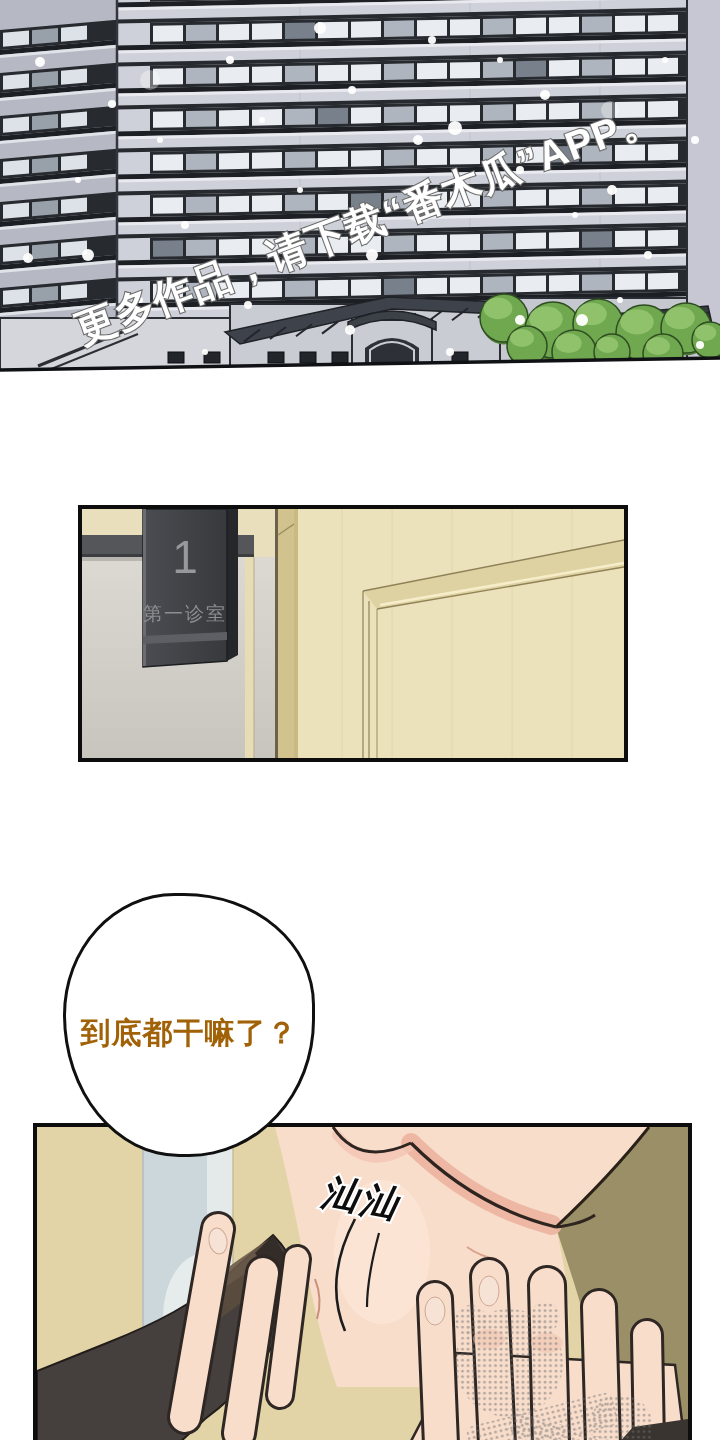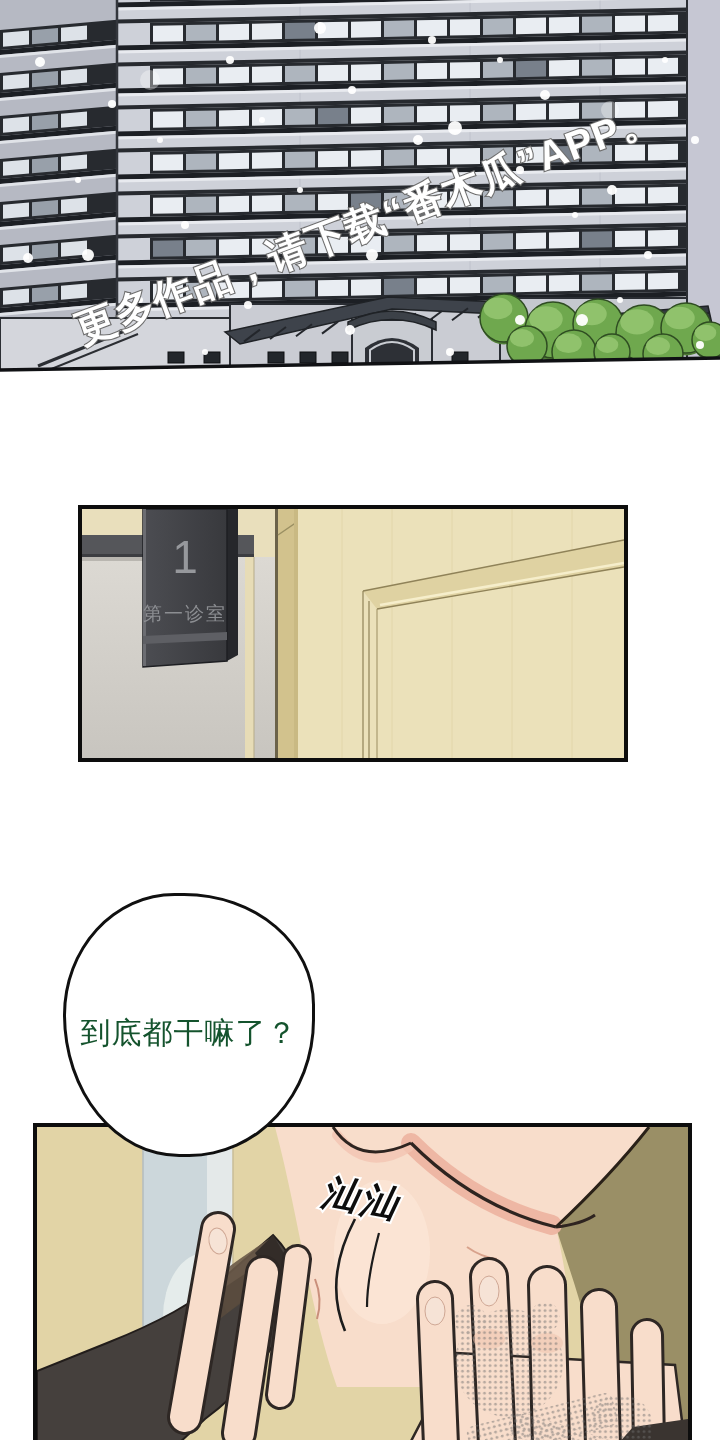--- a/index.html
+++ b/index.html
@@ -19,21 +19,21 @@
     z-index:1;
   }
   #speech-bubble{
     position:absolute;left:63px;top:893px;width:252px;height:264px;
     background:#ffffff;border:3.5px solid #101010;box-sizing:border-box;
     border-radius:46% 54% 52% 48% / 48% 44% 54% 56%;
     z-index:5;display:flex;align-items:center;justify-content:center;
     padding-top:16px;
   }
   #speech-bubble .bubble-text{
-    font-size:30px;font-weight:normal;color:#14532d;letter-spacing:1px;white-space:nowrap;
+    font-size:30px;font-weight:bold;color:#a16207;letter-spacing:1px;white-space:nowrap;
   }
   svg{display:block;}
   text{font-family:"Liberation Sans","DejaVu Sans",sans-serif;}
 </style>
 </head>
 <body>
 
 <div class="panel" id="panel-building">
   <svg width="720" height="372" viewBox="0 0 720 372">
 

